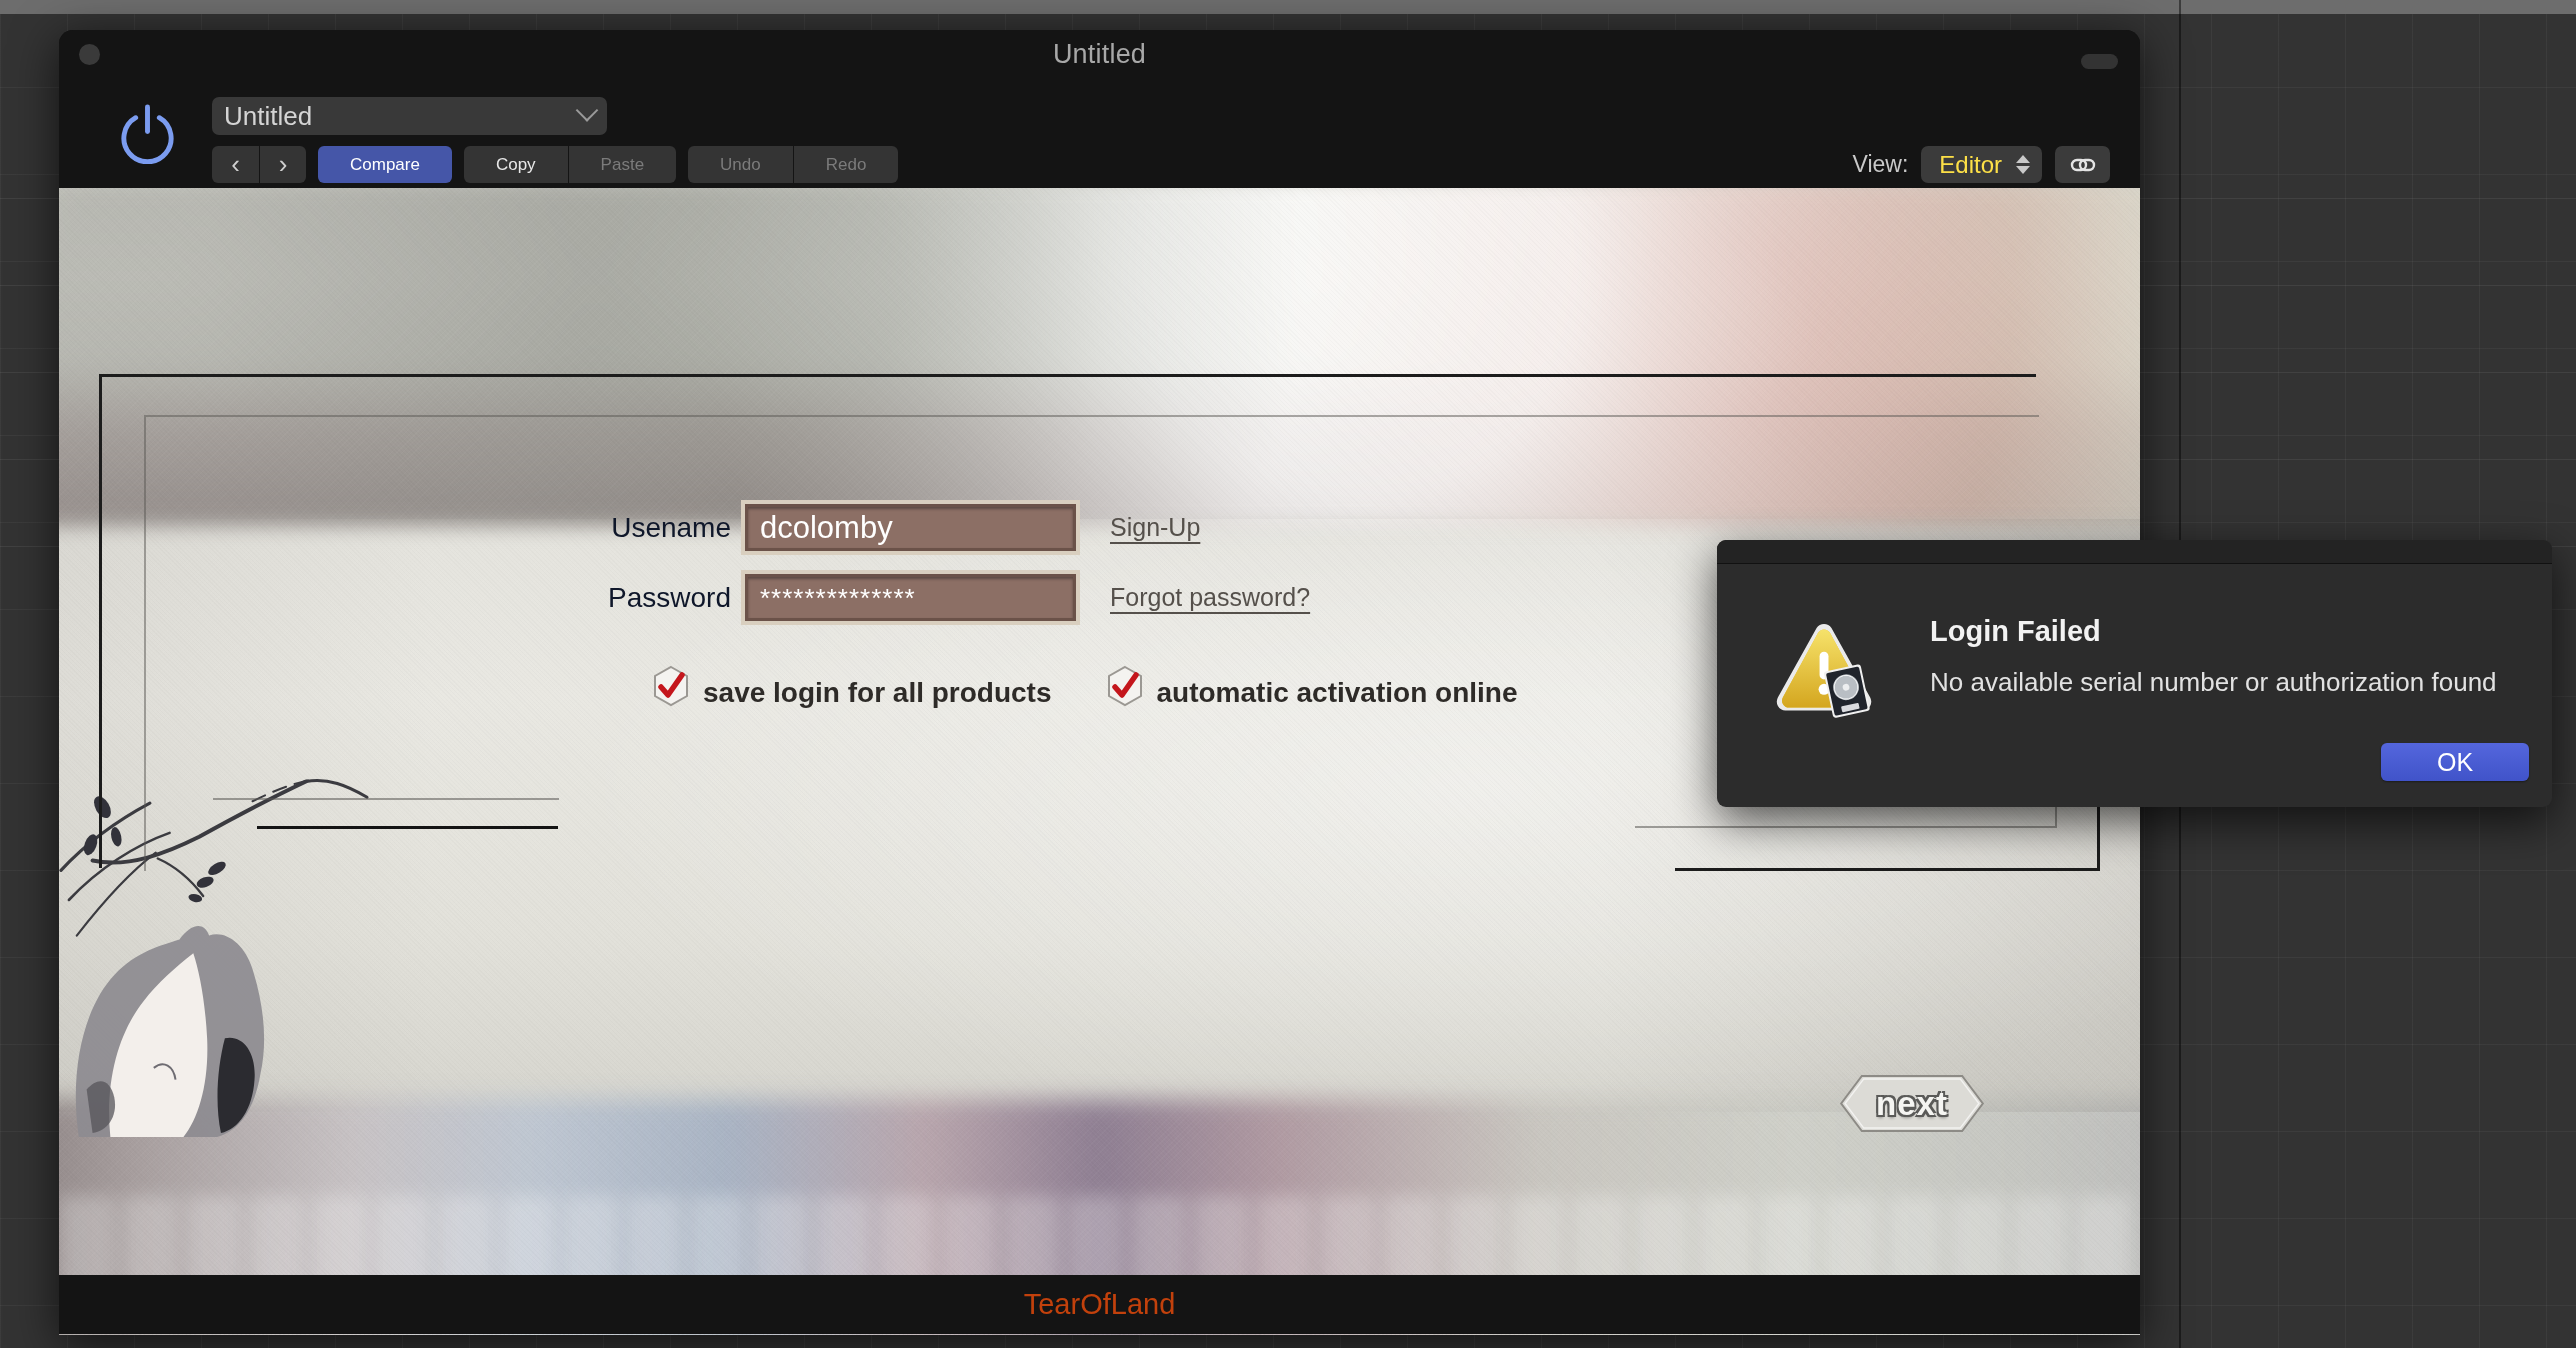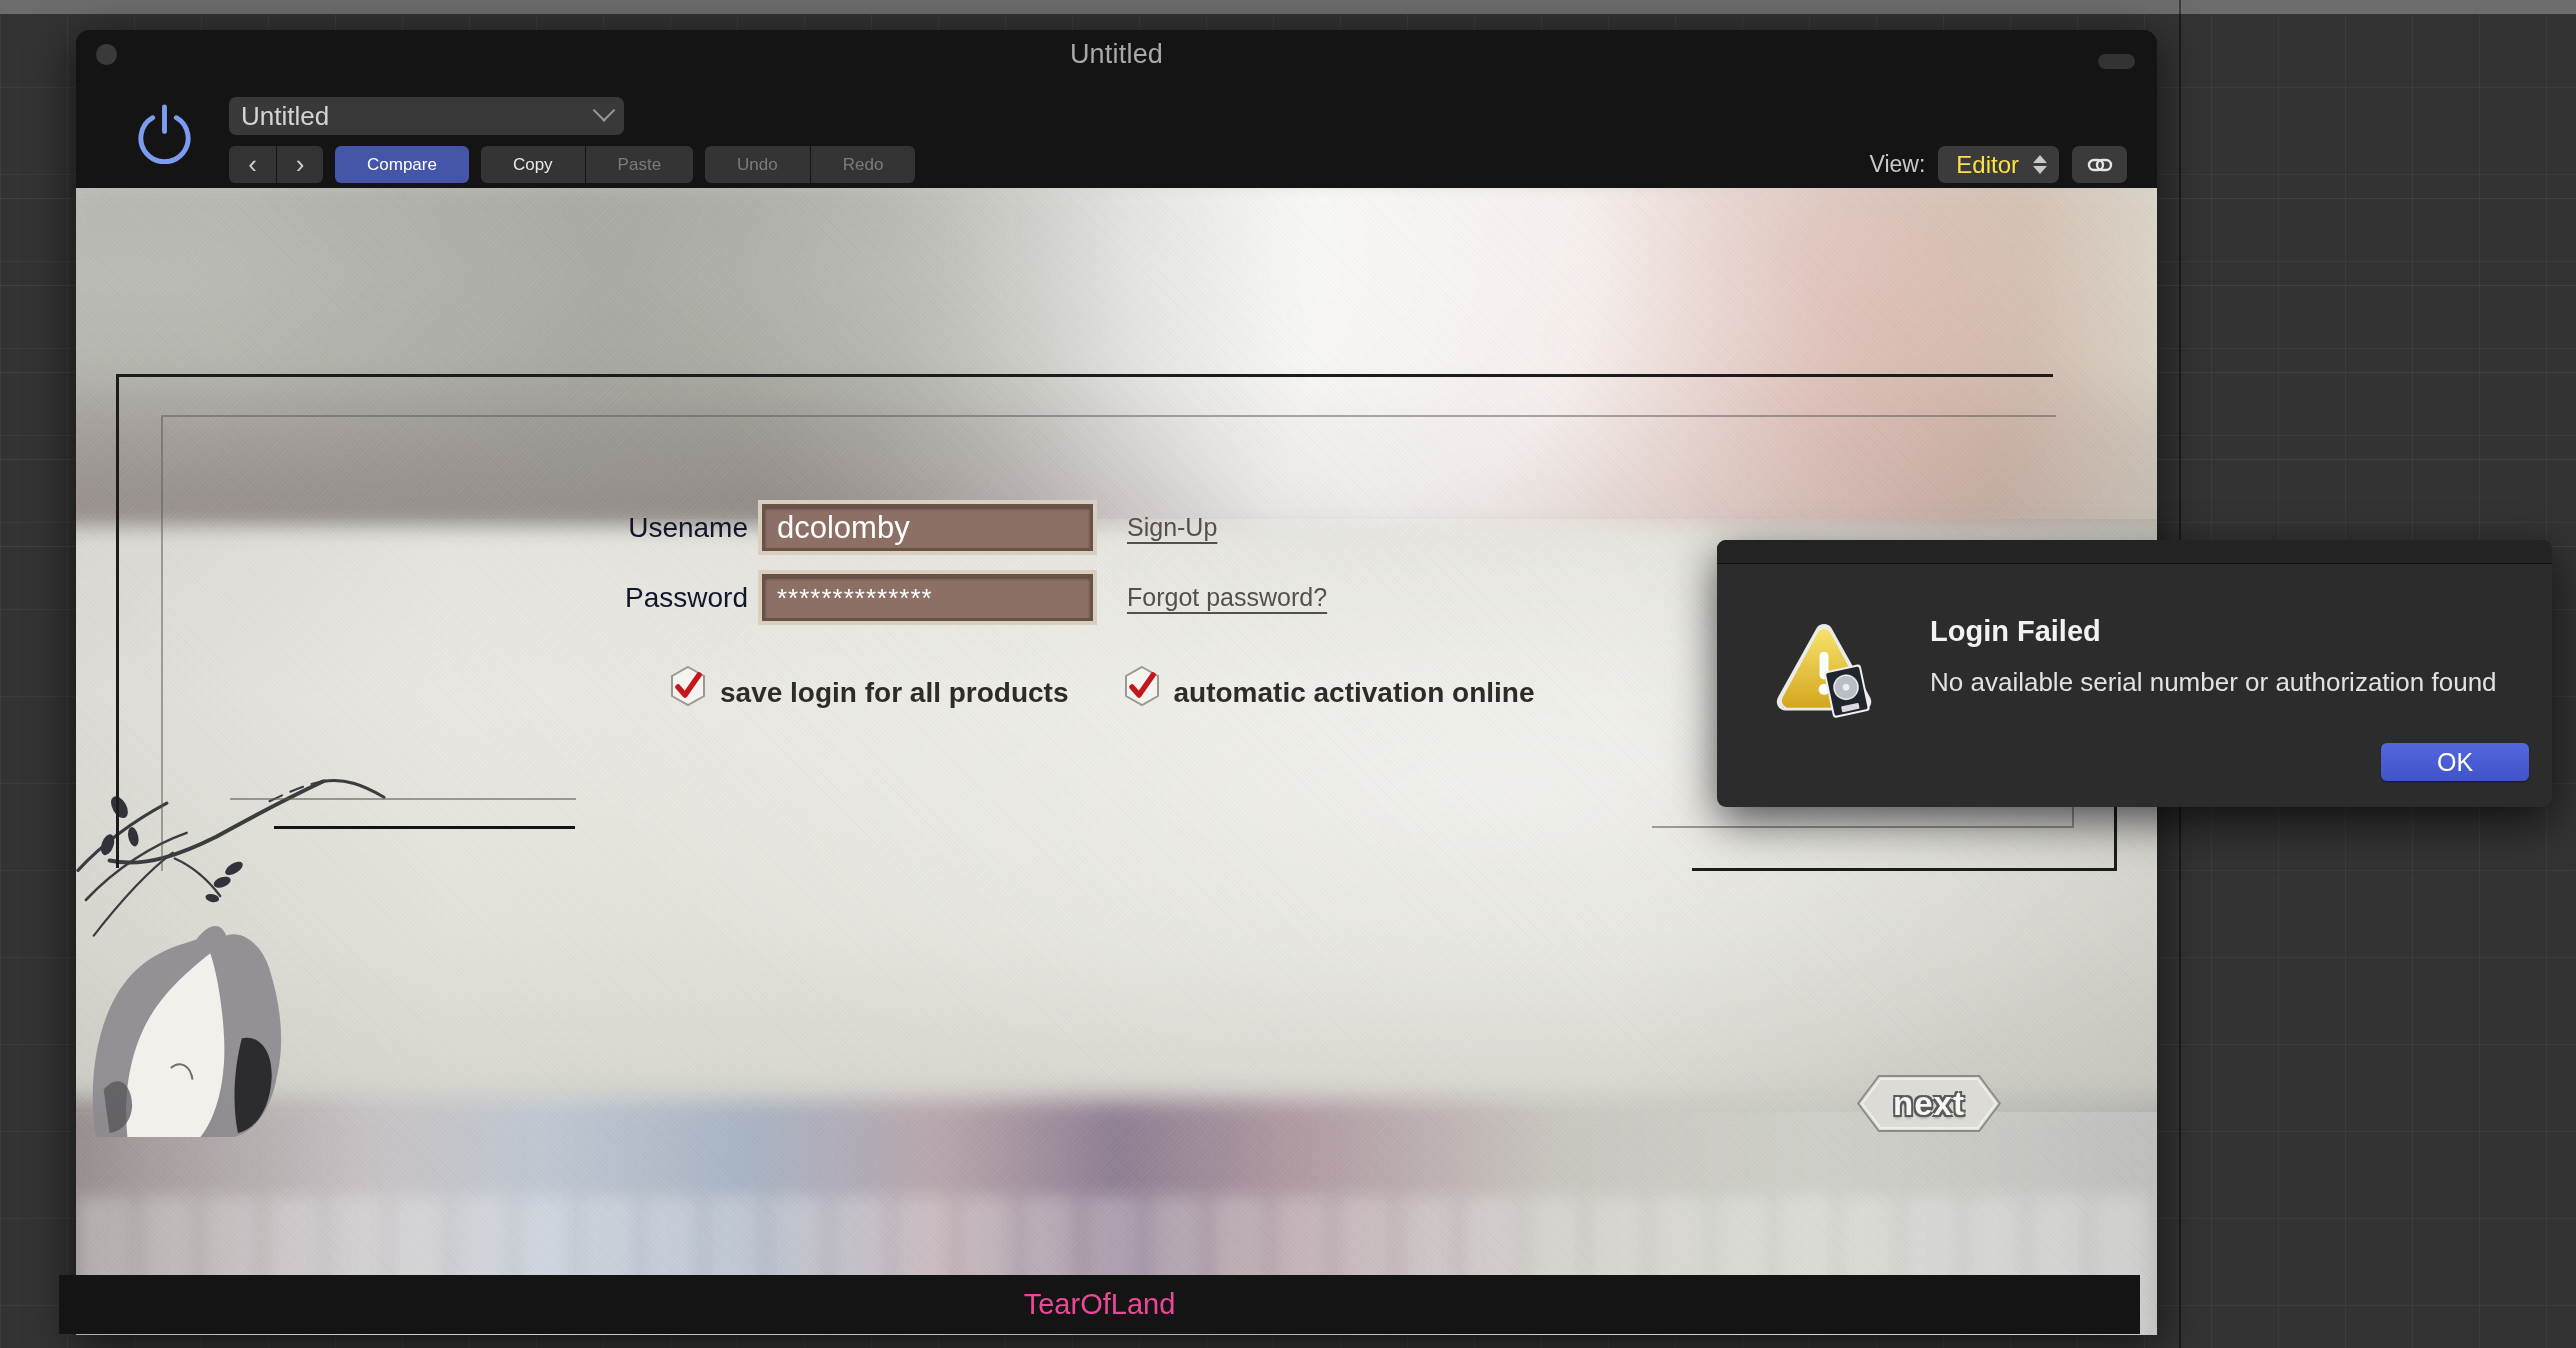--- a/index.html
+++ b/index.html
@@ -25,21 +25,21 @@
   #desktop .track-sep{
     position:absolute; left:0; right:0; height:1px; background:rgba(255,255,255,0.07);
   }
   #desktop .vline{
     position:absolute; top:0; bottom:0; width:2px; background:rgba(0,0,0,0.45);
   }
 
   
   #plugin-window{
     position:absolute;
-    left:76px; top:30px;
+    left:59px; top:30px;
     width:2081px; height:1305px;
     background:#141414;
     border-radius:14px 14px 0 0;
     box-shadow:0 10px 47px rgba(0,0,0,0.65);
     overflow:hidden;
   }
 
   
   .titlebar{
     position:relative; height:47px;
@@ -308,21 +308,21 @@
       0 3px 3px rgba(0,0,0,0.35);
     letter-spacing:1px;
   }
   .footer-bar{
     position:absolute; left:59px; top:1275px;
     width:2081px; height:59px;
     background:#141414;
     display:flex; align-items:center; justify-content:center;
   }
   .footer-bar .fname{
-    color:#ec4899; font-size:29px;
+    color:#c2410c; font-size:29px;
   }
 
   
   #alert-dialog{
     position:absolute;
     left:1717px; top:540px;
     width:835px; height:267px;
     background:#2c2c2c;
     border-radius:9px;
     box-shadow:0 14px 45px rgba(0,0,0,0.66);

